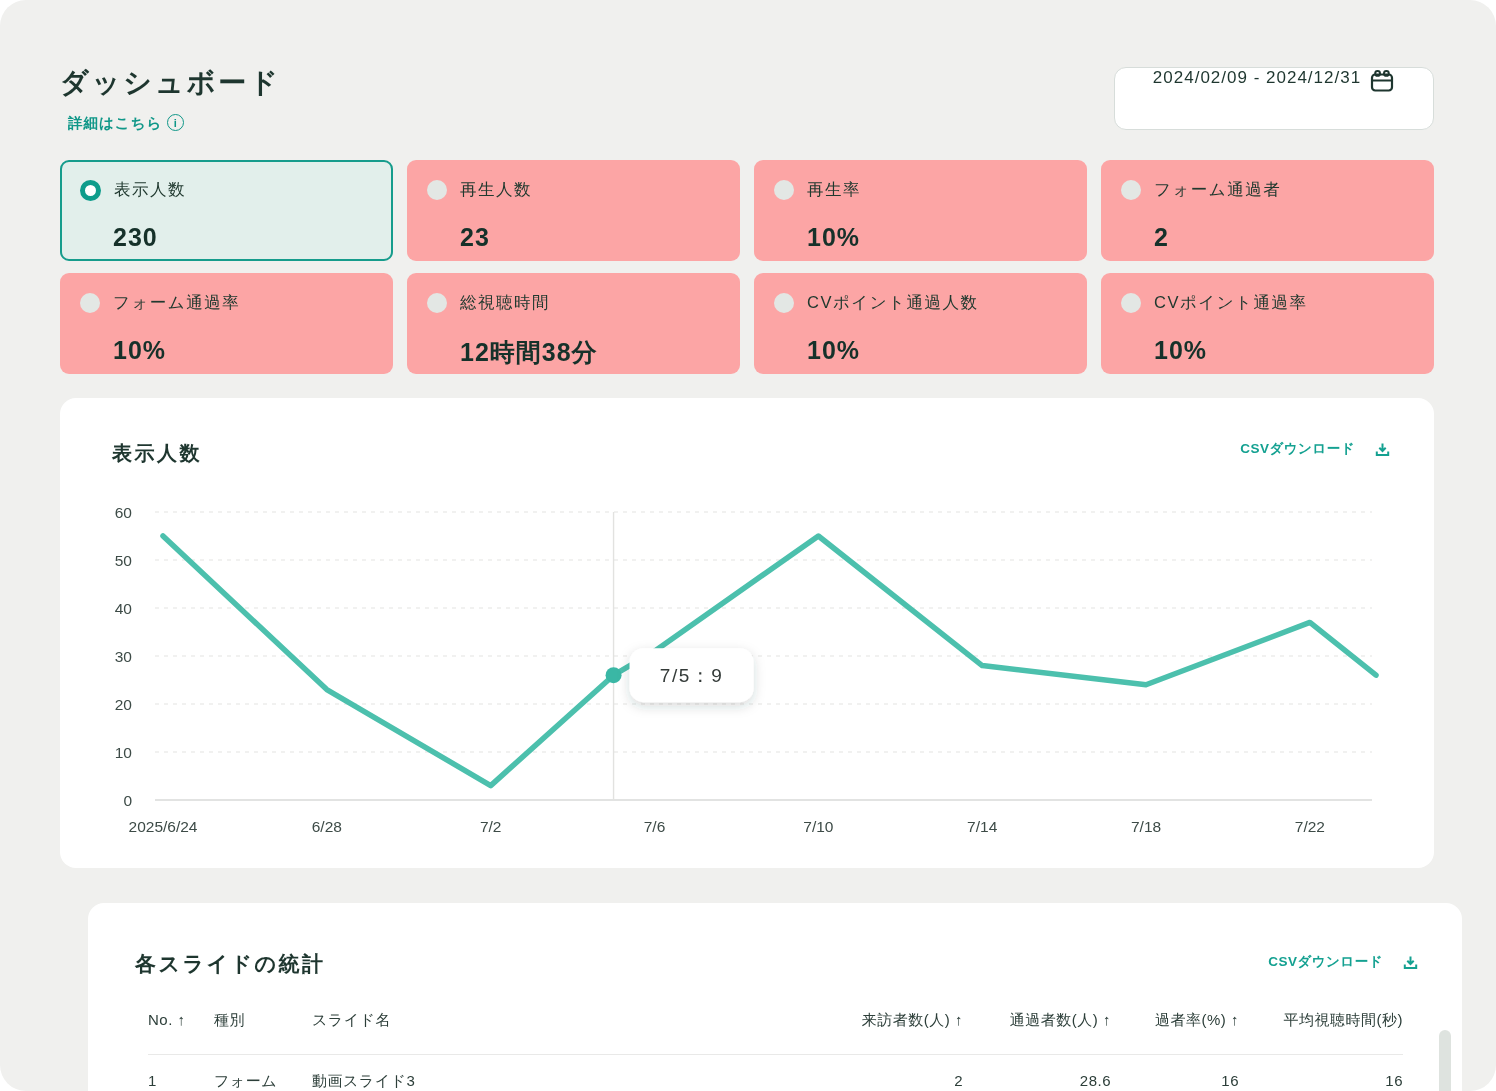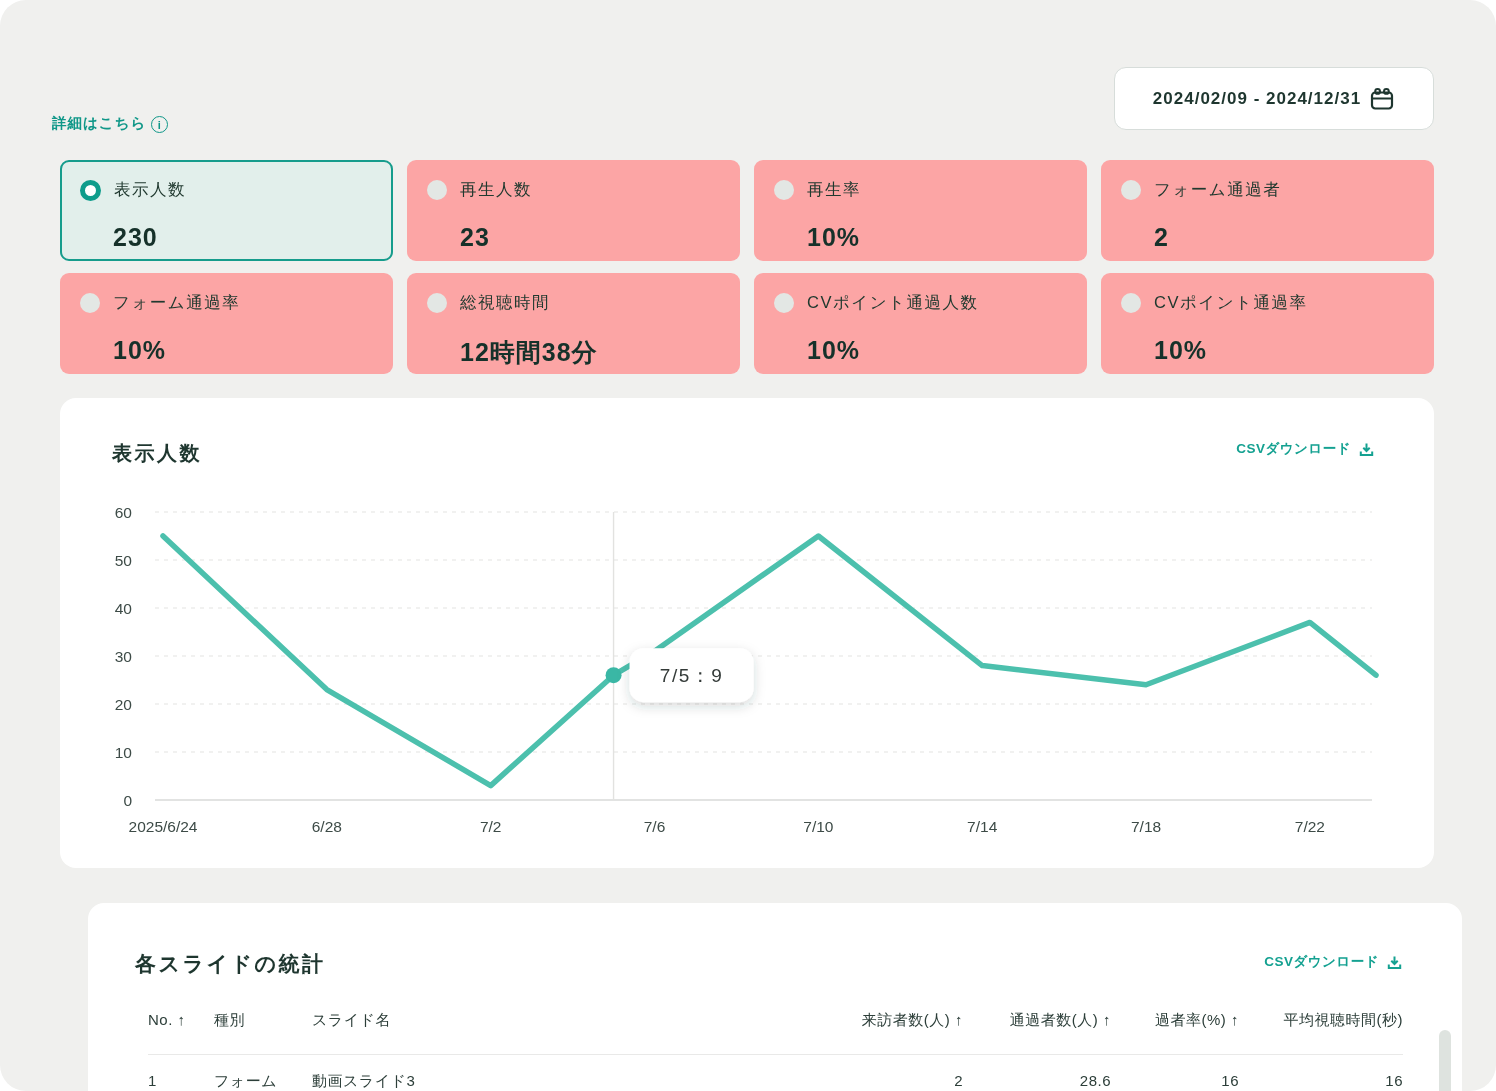--- a/index.html
+++ b/index.html
@@ -4,27 +4,27 @@
 <style>
   * { margin:0; padding:0; box-sizing:border-box; }
   html,body { width:1496px; height:1091px; background:#ffffff; overflow:hidden;
     font-family:"Liberation Sans","DejaVu Sans",sans-serif; }
   .page { position:relative; width:1496px; height:1091px; background:#f0f0ee;
     border-radius:26px; overflow:hidden; }
 
   
   .page-title { position:absolute; left:60px; top:64px; font-size:28px; font-weight:bold;
     letter-spacing:3px; color:#1e362f; }
-  .details-link { position:absolute; left:52px; top:114px; display:flex; align-items:flex-end;
+  .details-link { position:absolute; left:68px; top:114px; display:flex; align-items:flex-start;
     gap:5px; color:#0f9788; font-size:14.5px; font-weight:bold; letter-spacing:1px; cursor:pointer; }
   .info-icon { width:17px; height:17px; border:1.6px solid #0f9788; border-radius:50%;
     display:inline-flex; align-items:center; justify-content:center; font-size:11px; font-weight:bold; }
   .date-box { position:absolute; left:1114px; top:67px; width:320px; height:63px; background:#fff;
-    border:1px solid #d7ddda; border-radius:12px; display:flex; align-items:center;
-    justify-content:center; gap:8px; color:#1e362f; font-size:17px; font-weight:700;
+    border:1px solid #d7ddda; border-radius:12px; display:flex; align-items:flex-start;
+    justify-content:center; gap:8px; color:#1e362f; font-size:17px; font-weight:400;
     letter-spacing:1px; cursor:pointer; }
 
   
   .cards { position:absolute; left:60px; top:160px; width:1374px; display:grid;
     grid-template-columns:repeat(4,1fr); gap:12px 14px; }
   .card { background:#fca5a5; border:2px solid transparent; border-radius:9px; height:101px;
     padding:17px 18px; cursor:pointer; }
   .card.selected { background:#e2efeb; border-color:#169c8c; }
   .card-top { display:flex; align-items:center; gap:13px; }
   .radio { width:20px; height:20px; border-radius:50%; background:#e3e7e4; flex:0 0 auto; }
@@ -33,21 +33,21 @@
   .card-value { margin:22px 0 0 33px; font-size:25px; font-weight:bold; color:#16312a; letter-spacing:1px; }
 
   
   .chart-card { position:absolute; left:60px; top:398px; width:1374px; height:470px;
     background:#fff; border-radius:16px; }
   .table-card { position:absolute; left:60px; top:903px; width:1374px; height:188px;
     background:#fff; border-radius:16px 16px 0 0; overflow:hidden;margin-left:28px; }
   .section-title { position:absolute; left:52px; top:42px; font-size:20px; font-weight:bold;
     letter-spacing:2.5px; color:#1e362f; }
   .table-card .section-title { left:47px; top:47px; font-size:21px; }
-  .csv-link { position:absolute; right:60px; top:42px; display:flex; align-items:center; gap:8px;
+  .csv-link { position:absolute; right:44px; top:42px; display:flex; align-items:center; gap:20px;
     color:#14a191; font-size:13.5px; font-weight:bold; letter-spacing:0.5px; cursor:pointer; }
   .table-card .csv-link { top:50px; }
 
   .chart-svg { position:absolute; left:0; top:95px; width:1374px; height:360px; }
 
   
   .tbl { position:absolute; left:60px; right:59px; top:108px; }
   .tr-head, .tr { display:grid; grid-template-columns:66px 98px 1fr 170px 148px 128px 164px; }
   .tr-head { padding-bottom:24px; border-bottom:1px solid #e9e9e8; }
   .th { font-size:15px; font-weight:500; color:#2c3e39; letter-spacing:0.5px; }
@@ -58,20 +58,21 @@
   .scroll-thumb { position:absolute; right:11px; top:127px; width:12px; height:100px;
     background:#dee3df; border-radius:6px; cursor:grab; }
 
   svg text { font-family:"Liberation Sans","DejaVu Sans",sans-serif; }
 </style>
 </head>
 <body>
 
 <div class="page">
 
+  <div class="page-title">ダッシュボード</div>
 
   <div class="details-link">
     <span>詳細はこちら</span>
     <span class="info-icon">i</span>
   </div>
 
   <div class="date-box">
     <span>2024/02/09 - 2024/12/31</span>
     <span style="display:inline-flex;">
       <svg width="26" height="26" viewBox="0 0 26 26" fill="none">

